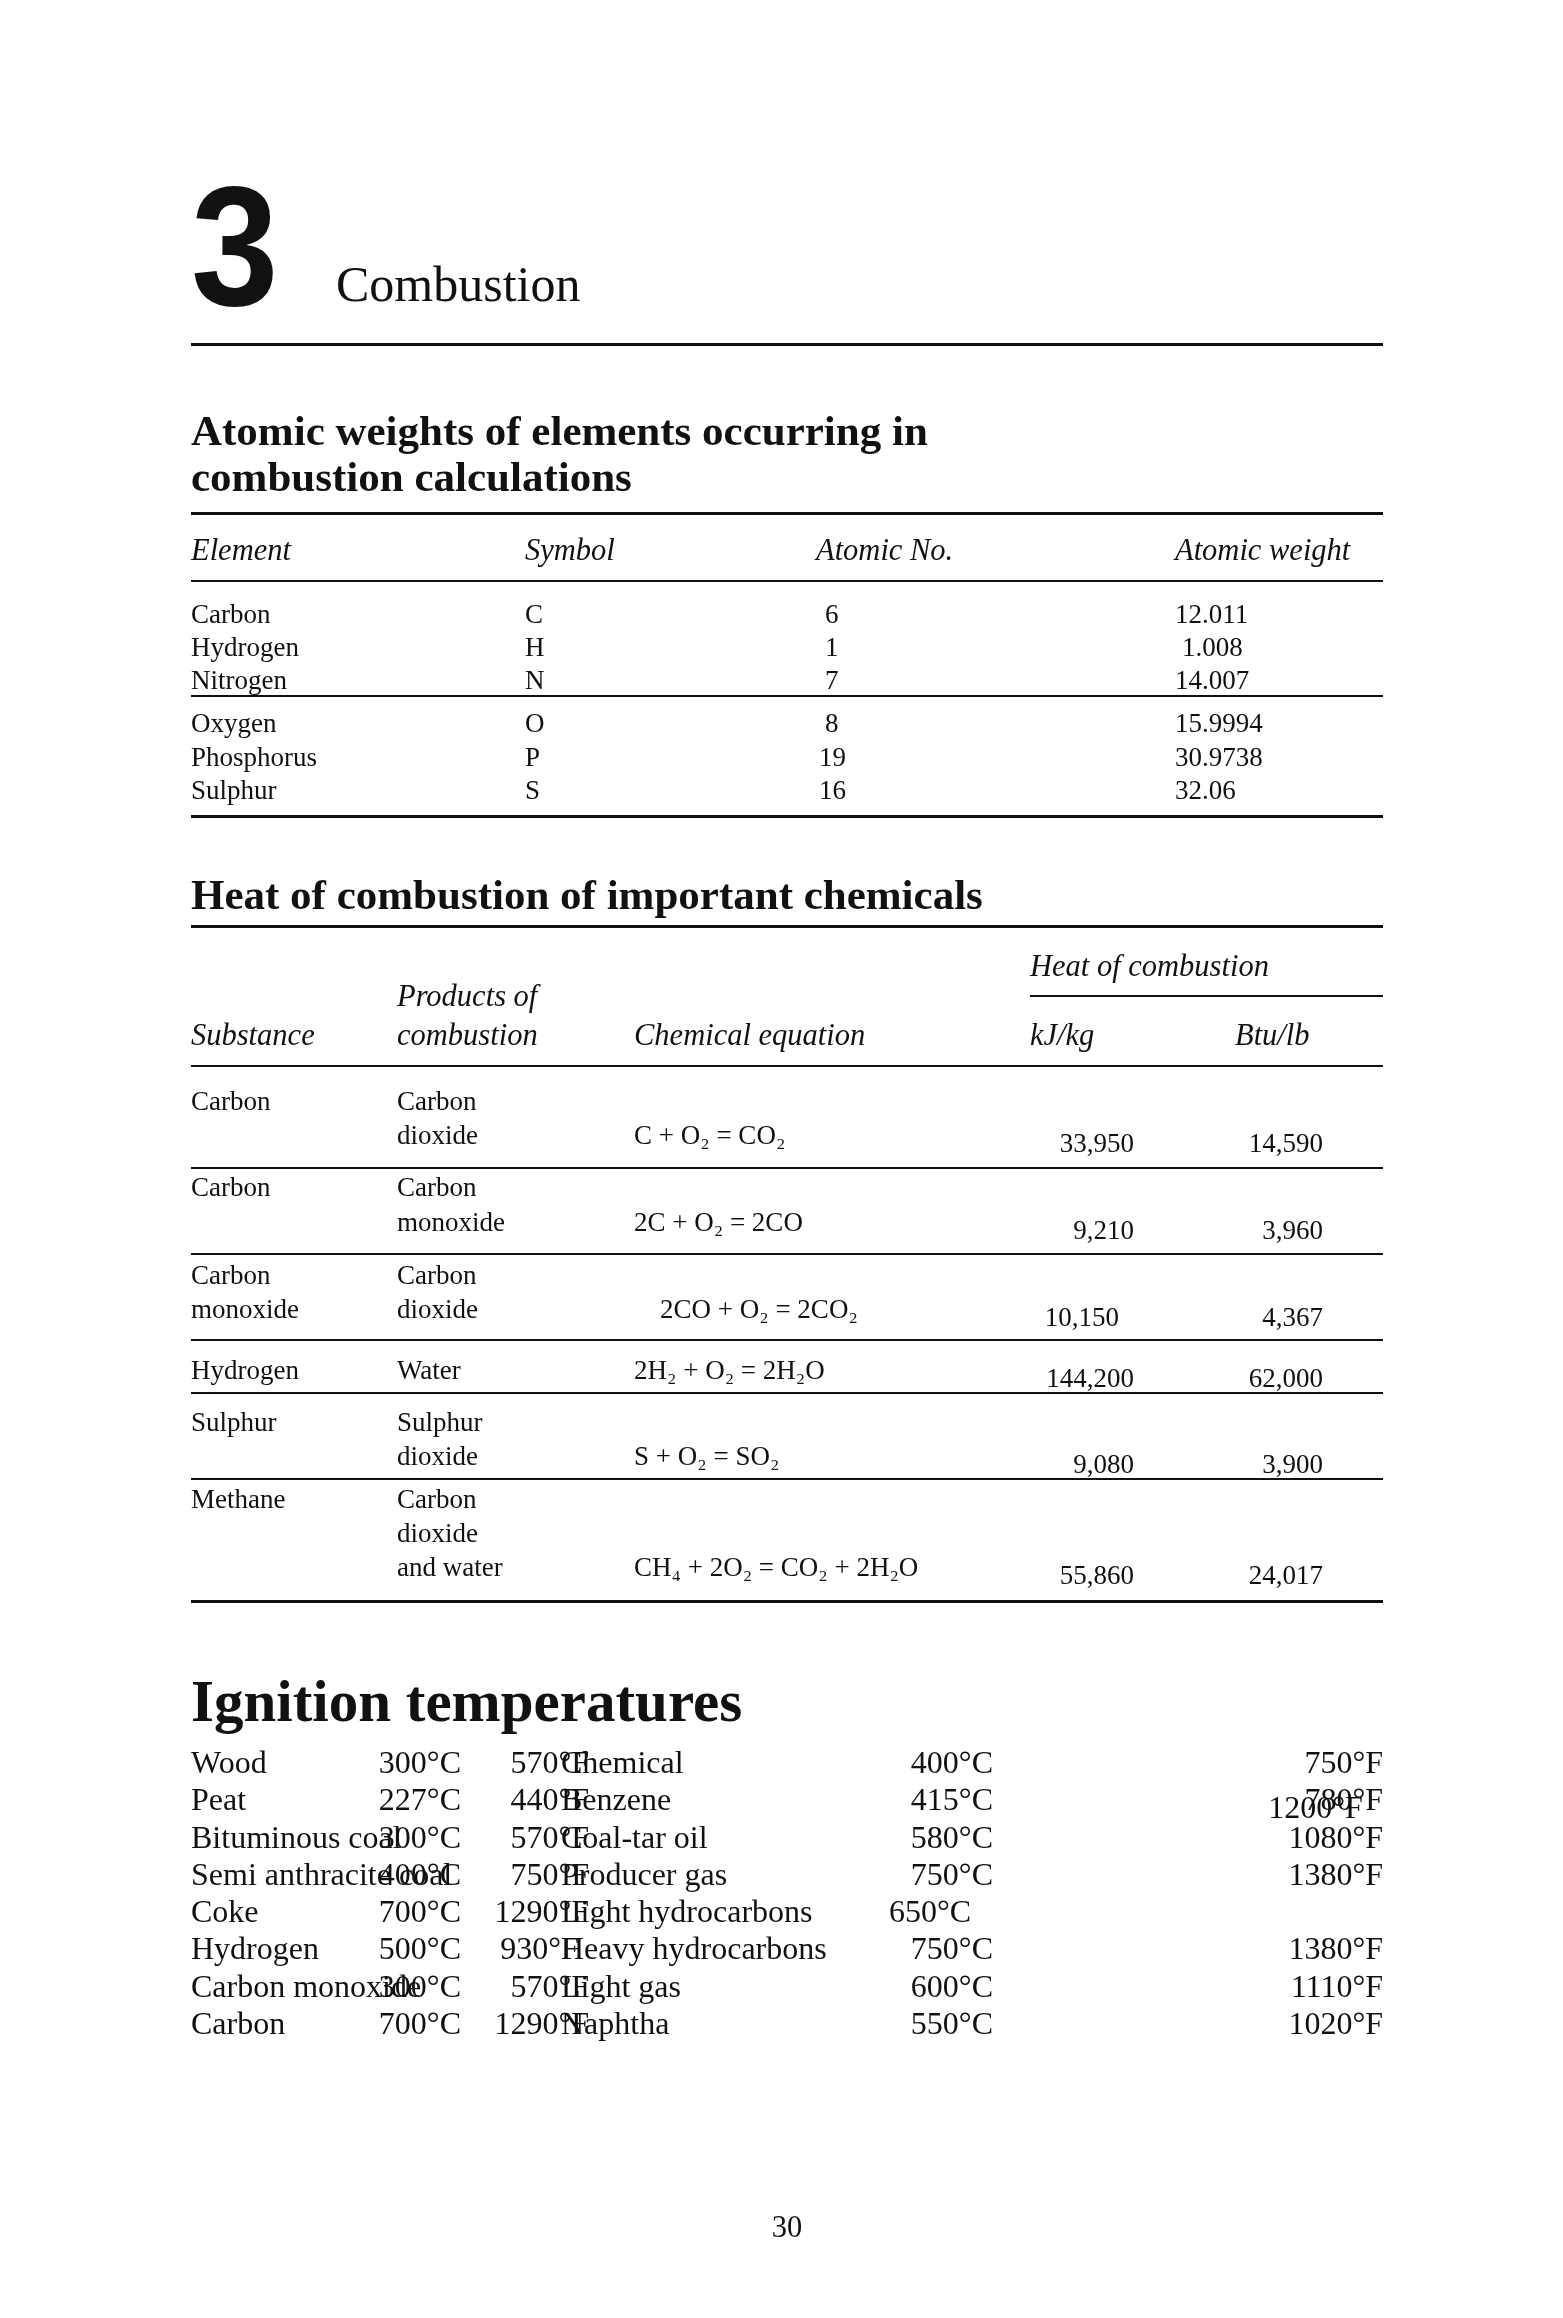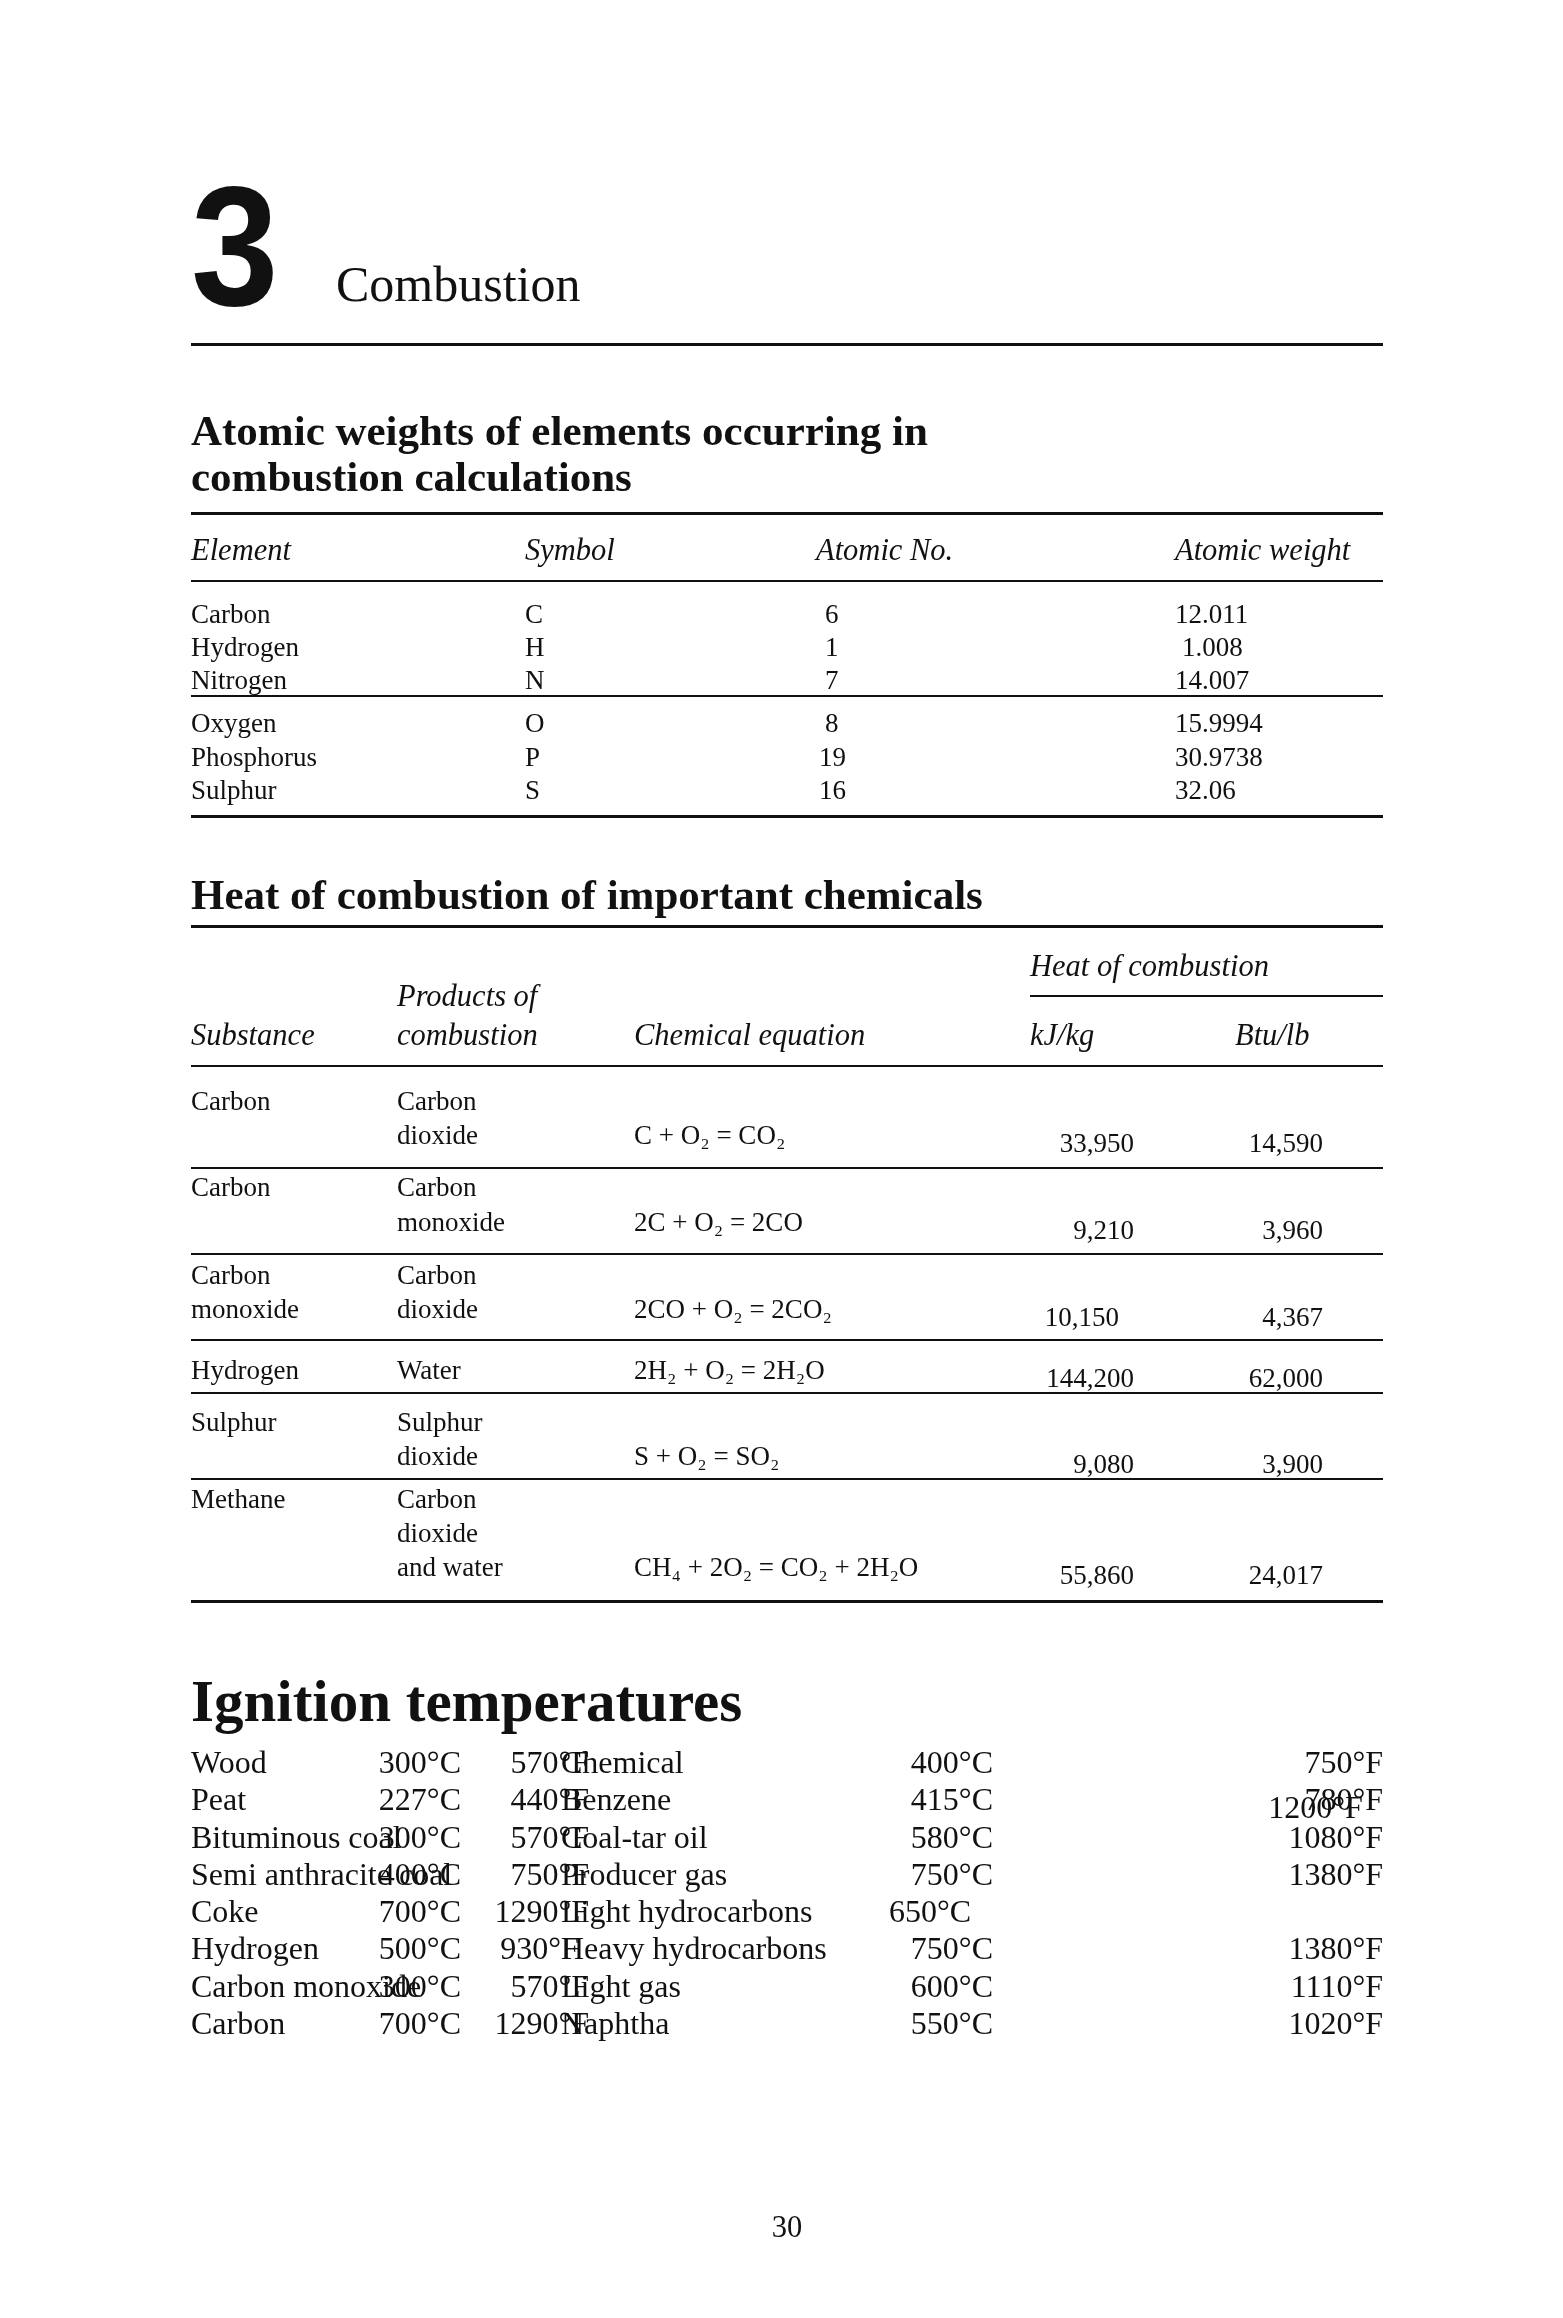--- a/index.html
+++ b/index.html
@@ -98,21 +98,21 @@
     <div class="t" style="left:206px;top:1206px">monoxide</div>
     <div class="t" style="left:443px;top:1206px">2C + O₂ = 2CO</div>
     <div class="t r" style="left:790px;width:153px;top:1206px">9,210</div>
     <div class="t r" style="left:978px;width:154px;top:1206px">3,960</div>
     <div class="rule thin" style="top:1253px"></div>
 
     <div class="t" style="left:0;top:1259px">Carbon</div>
     <div class="t" style="left:0;top:1293px">monoxide</div>
     <div class="t" style="left:206px;top:1259px">Carbon</div>
     <div class="t" style="left:206px;top:1293px">dioxide</div>
-    <div class="t" style="left:443px;top:1293px">2CO + O₂ = 2CO₂</div>
+    <div class="t" style="left:469px;top:1293px">2CO + O₂ = 2CO₂</div>
     <div class="t r" style="left:775px;width:153px;top:1293px">10,150</div>
     <div class="t r" style="left:978px;width:154px;top:1293px">4,367</div>
     <div class="rule thin" style="top:1339px"></div>
 
     <div class="t" style="left:0;top:1354px">Hydrogen</div>
     <div class="t" style="left:206px;top:1354px">Water</div>
     <div class="t" style="left:443px;top:1354px">2H₂ + O₂ = 2H₂O</div>
     <div class="t r" style="left:790px;width:153px;top:1354px">144,200</div>
     <div class="t r" style="left:978px;width:154px;top:1354px">62,000</div>
     <div class="rule thin" style="top:1392px"></div>

